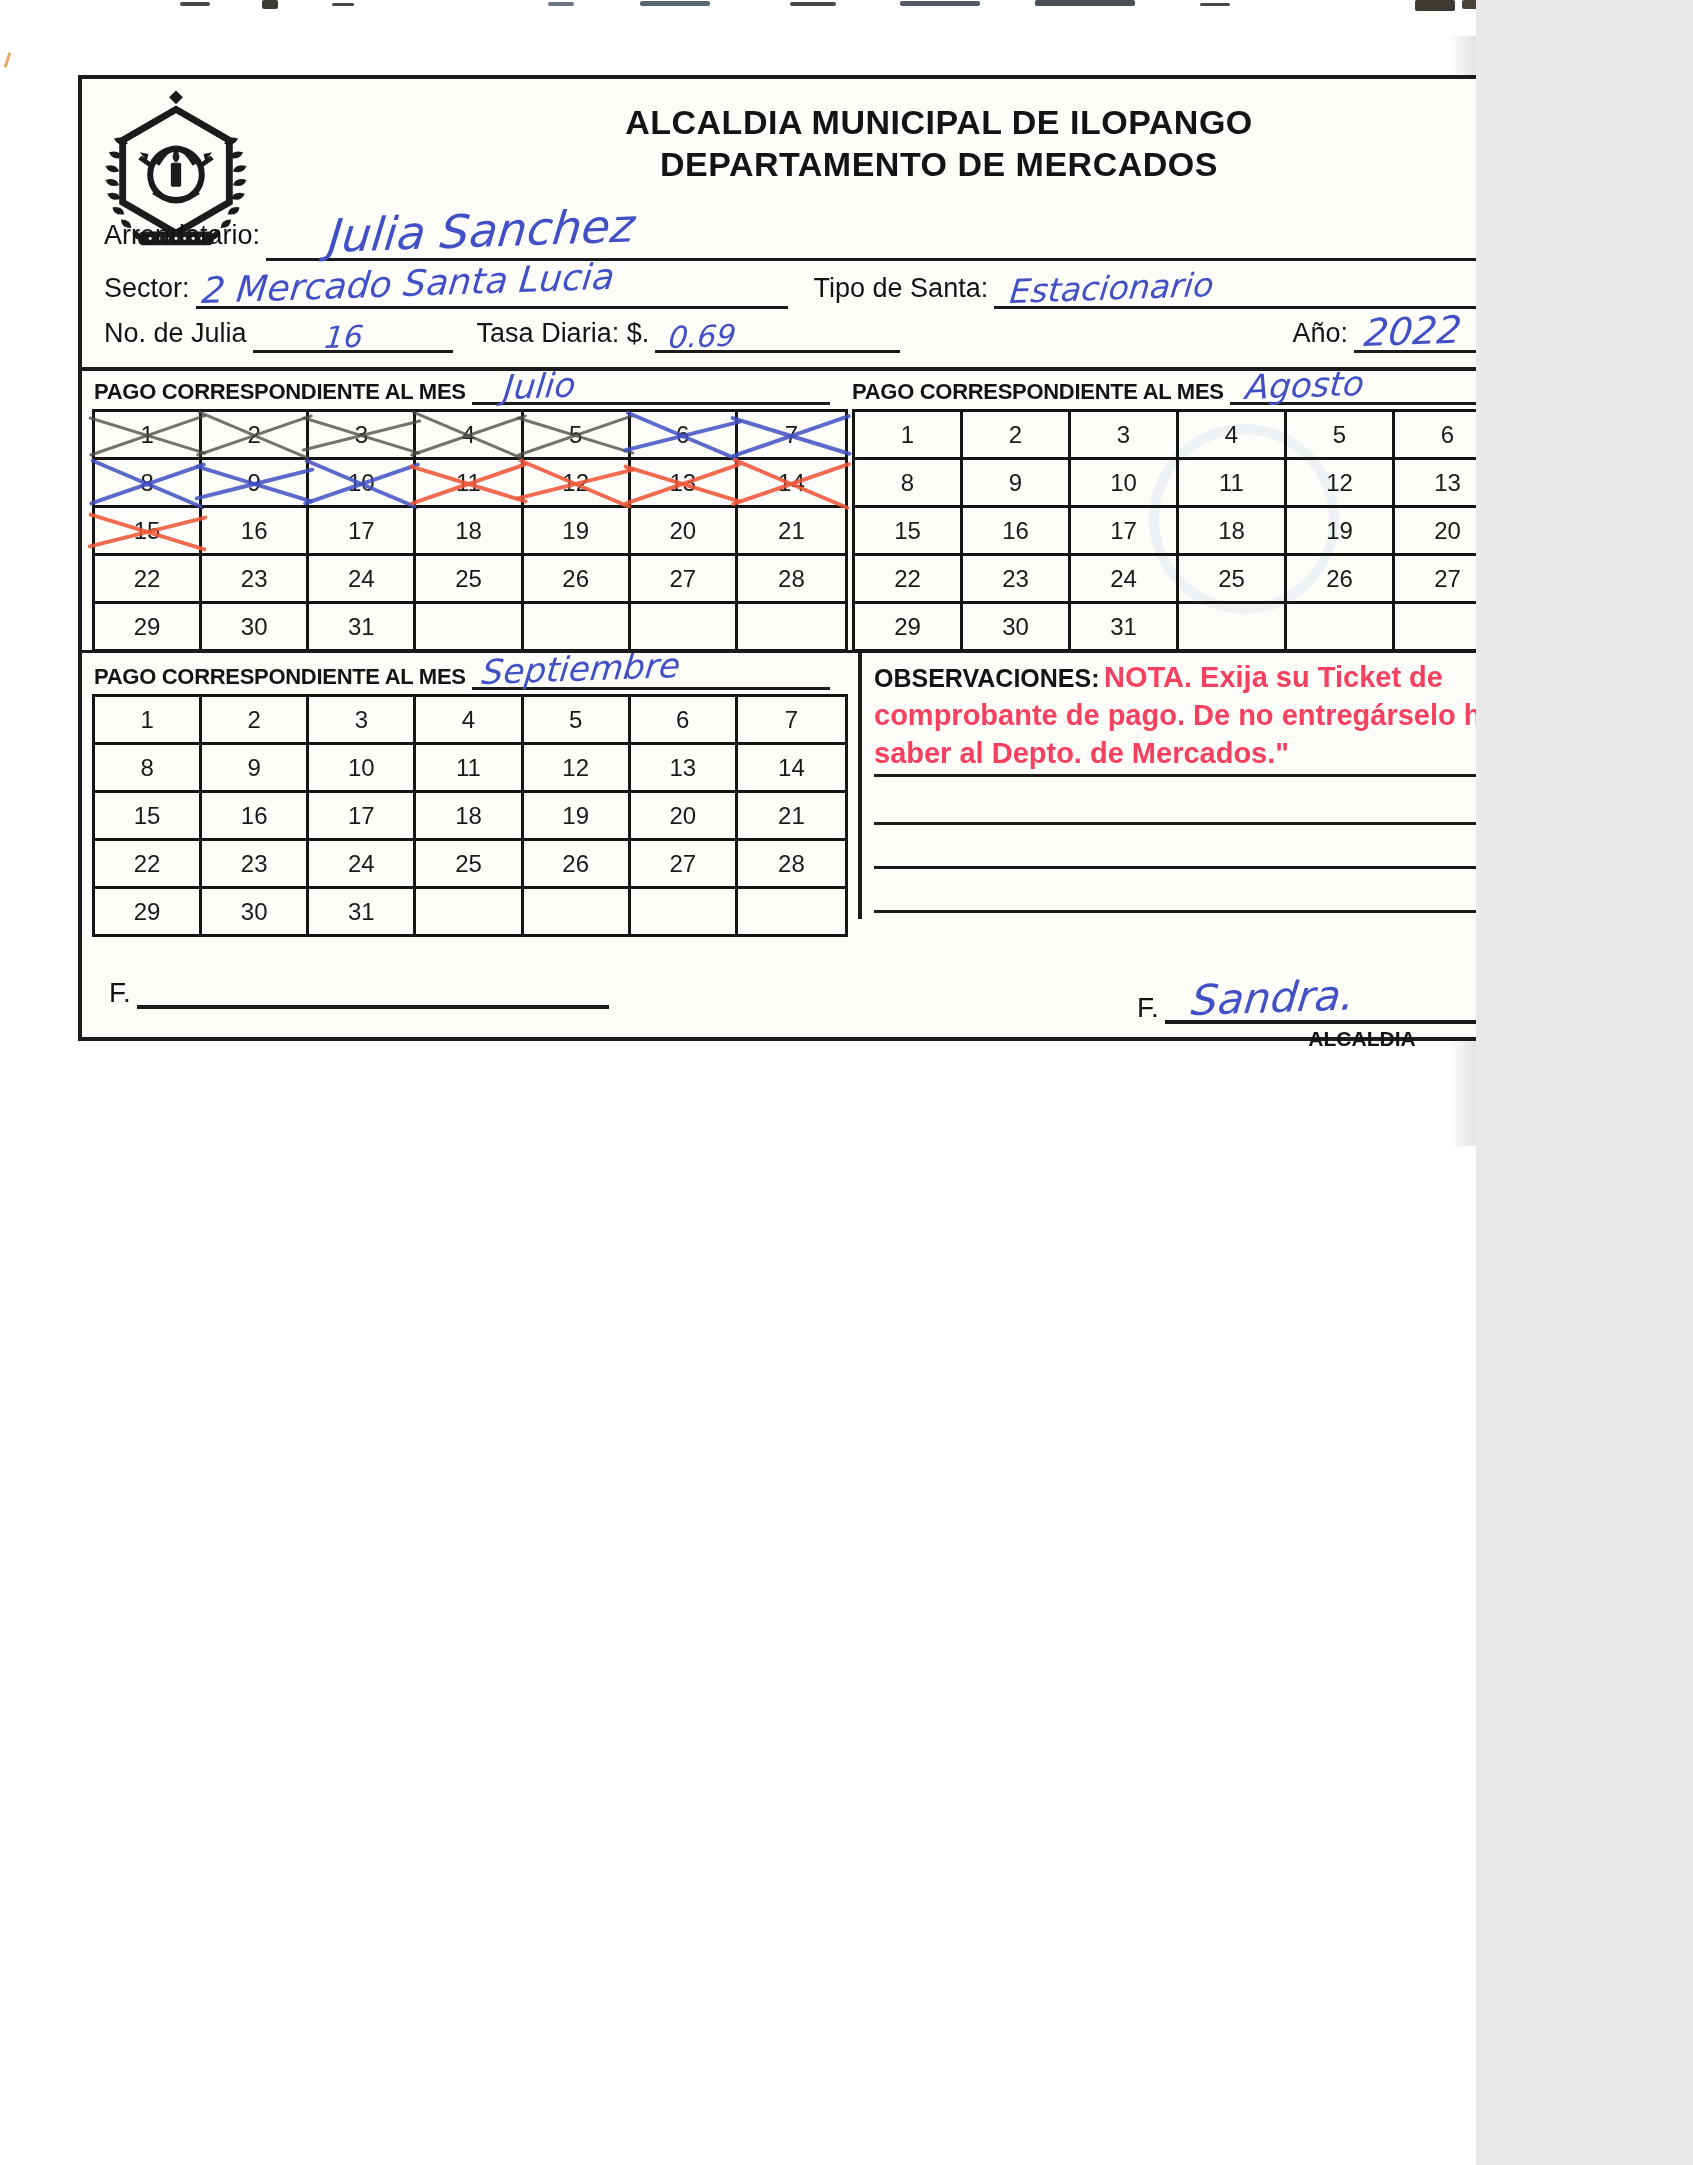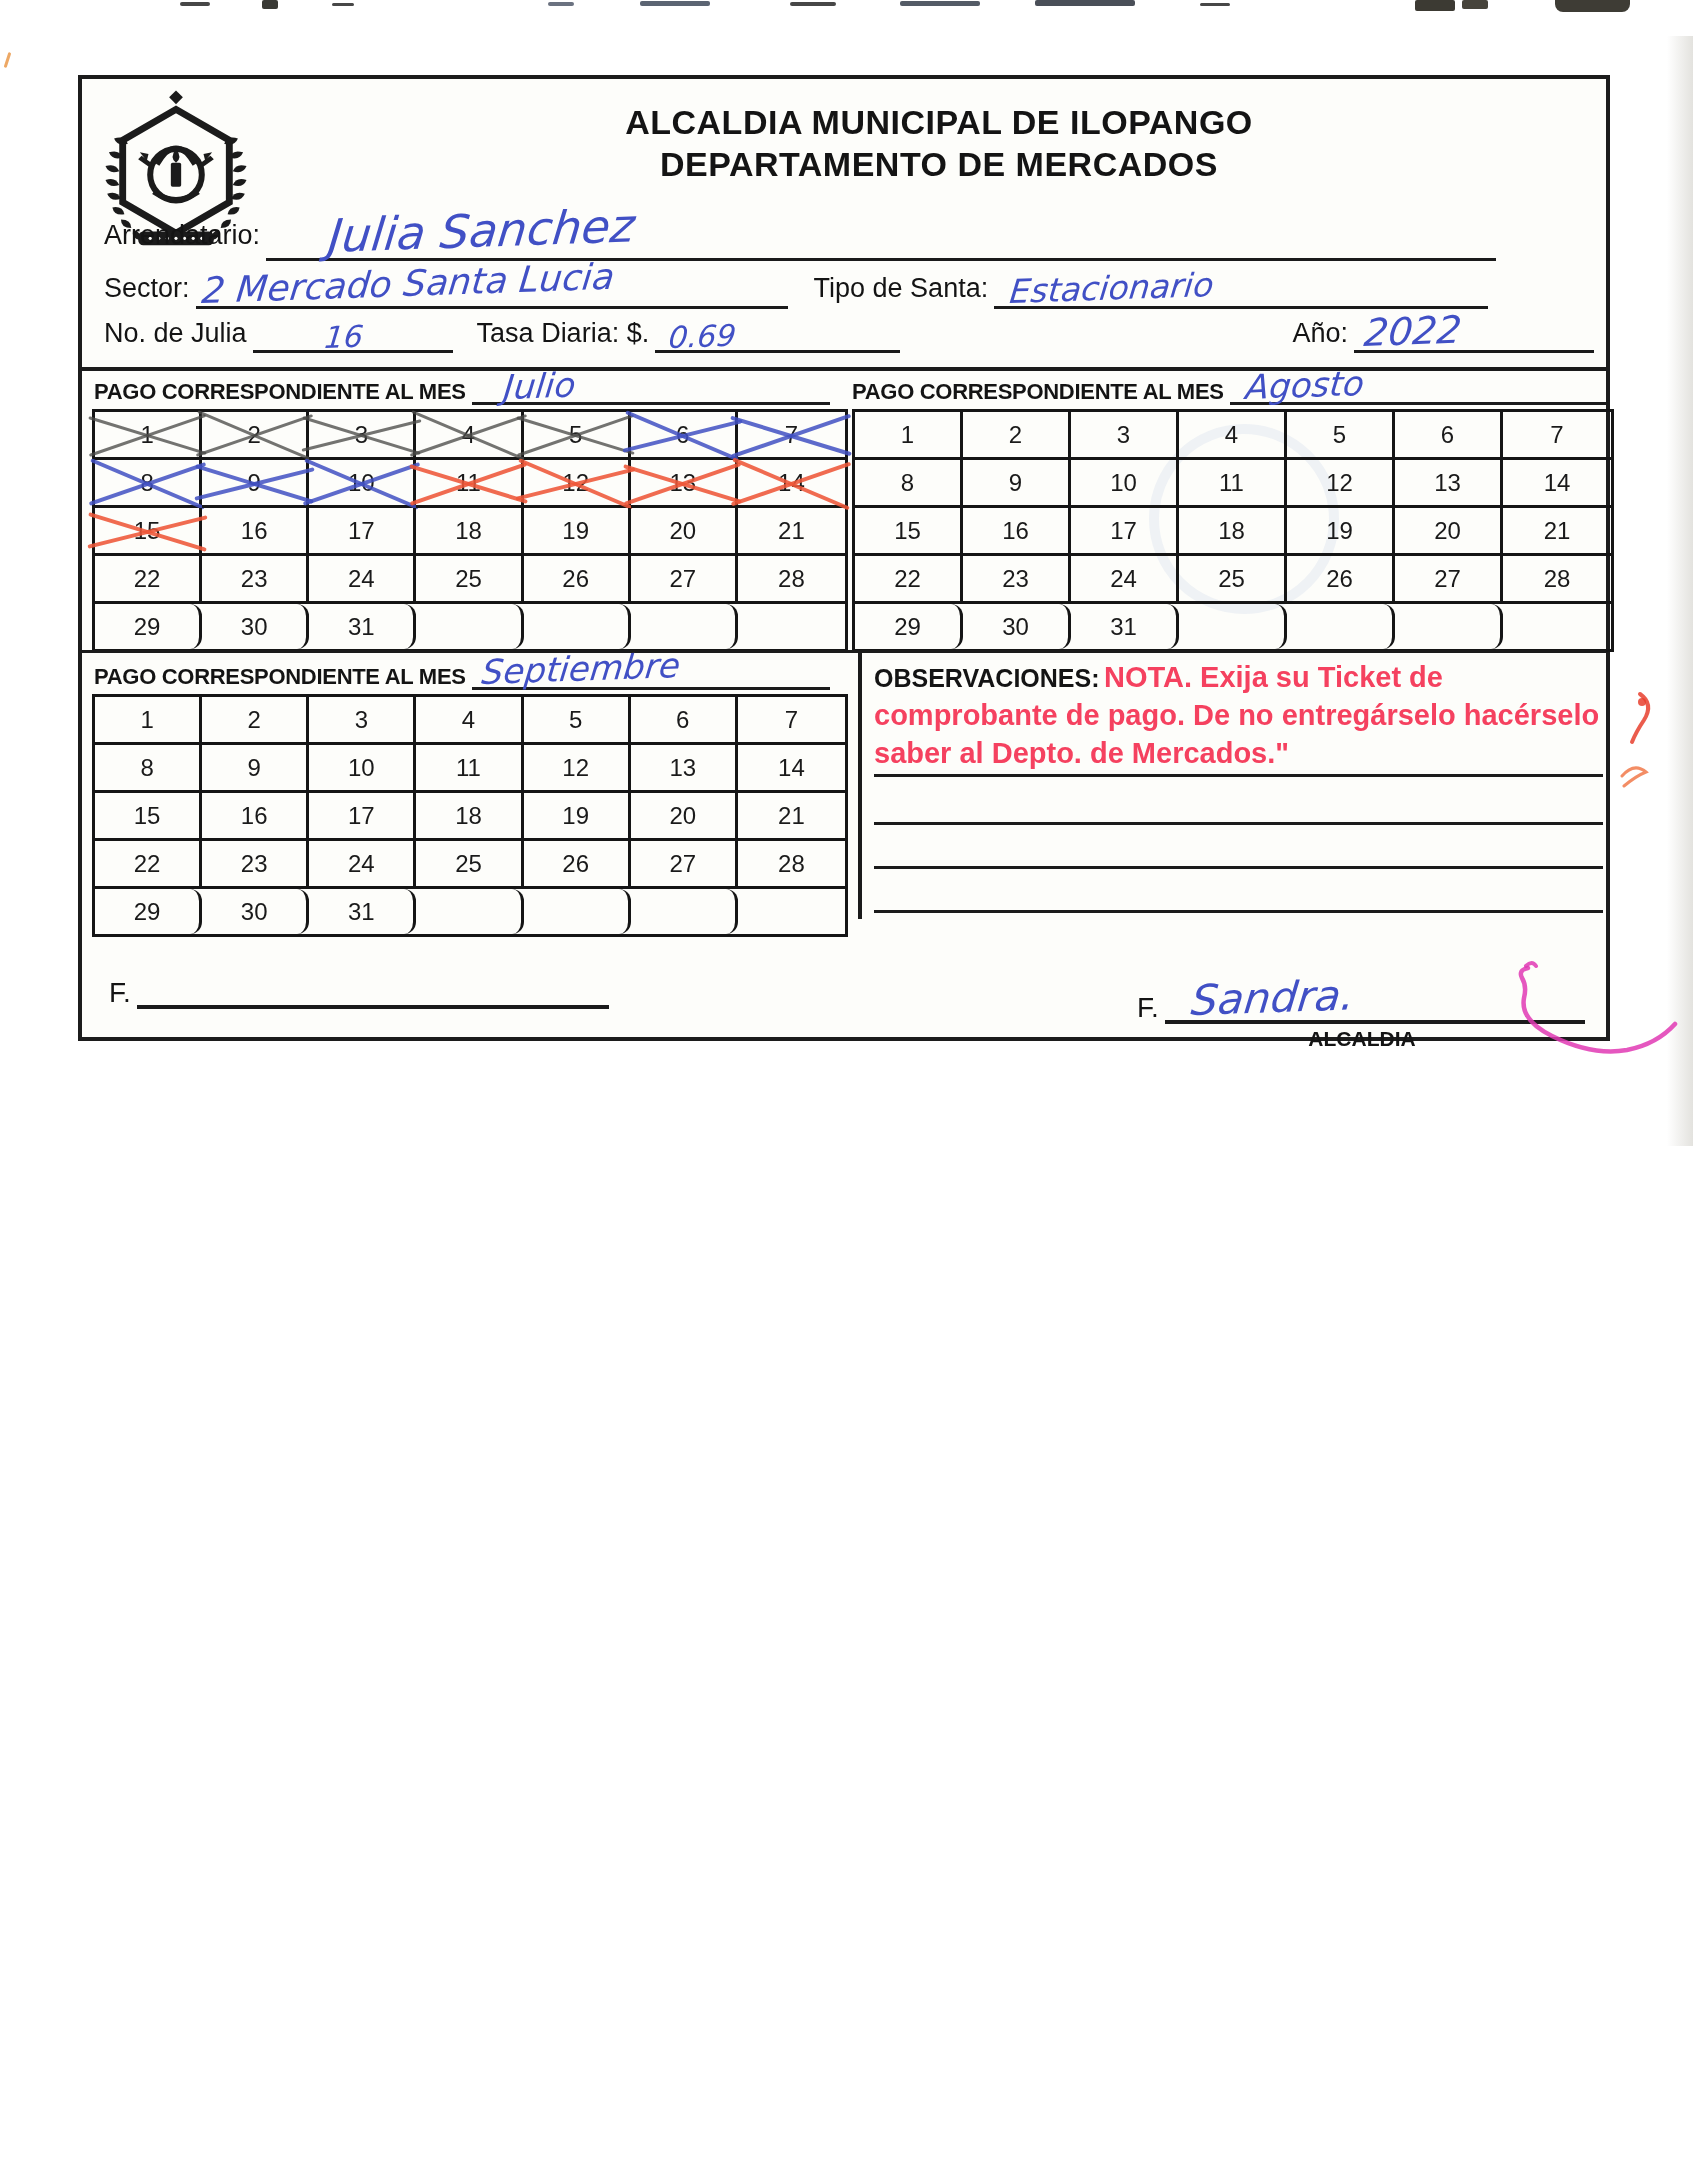--- a/index.html
+++ b/index.html
@@ -1,16 +1,16 @@
 <!DOCTYPE html>
 <html><head>
 <meta charset="utf-8">
 <style>
   html,body{margin:0;padding:0;background:#e9e9e7;}
-  .screen{position:relative;width:1693px;height:2165px;background:#ffffff;overflow:hidden;
+  .screen{position:relative;width:1476px;height:2165px;background:#ffffff;overflow:hidden;
           font-family:"Liberation Sans",sans-serif;color:#161616;}
   
   .smudge{position:absolute;background:#474747;border-radius:2px;}
   .edge-strip{position:absolute;right:0;top:36px;width:26px;height:1110px;
               background:linear-gradient(to right,#ffffff,#e3e2de);}
   .orange-tick{position:absolute;left:6px;top:52px;width:3px;height:16px;background:#e8923f;
                transform:rotate(18deg);border-radius:2px;opacity:.8;}
   
   .card{position:absolute;left:78px;top:75px;width:1532px;height:966px;
         border:4px solid #1c1c1c;background:#fdfdfa;box-sizing:border-box;}
@@ -29,21 +29,21 @@
   .hr{position:absolute;left:0;right:0;height:0;border-top:4px solid #1b1b1b;}
   
   .mhead{position:absolute;display:flex;align-items:flex-end;height:32px;}
   .mhead .flabel{font-weight:bold;font-size:22px;letter-spacing:-.3px;}
   
   .cal{position:absolute;display:grid;grid-template-columns:repeat(7,1fr);
        border:3px solid #151515;background:transparent;}
   .cal-cell{position:relative;height:45px;border-right:3px solid #151515;border-bottom:3px solid #151515;
             display:flex;align-items:center;justify-content:center;overflow:visible;}
   .cal-cell:nth-child(7n){border-right:none;}
-  .cal-cell:nth-child(n+29){border-bottom:none;border-radius:12px;}
+  .cal-cell:nth-child(n+29){border-bottom:none;}
   .day-num{font-size:24px;color:#1a1a1a;}
   .xs{position:absolute;left:-9%;width:118%;height:4px;top:48%;border-radius:3px;pointer-events:none;}
   .xs.a{transform:rotate(17deg);} .xs.b{transform:rotate(-19deg);}
   .cal-cell:nth-child(even) .xs.a{transform:rotate(23deg);}
   .cal-cell:nth-child(3n) .xs.b{transform:rotate(-14deg);}
   .xs.pencil{background:#4b4b49;opacity:.78;height:3px;}
   .xs.blue{background:#4150c2;opacity:.85;}
   .xs.red{background:#ee5638;opacity:.88;}
   .stamp-ghost{position:absolute;left:1067px;top:345px;width:170px;height:170px;border-radius:50%;
                border:10px solid #9fb4dd;opacity:.14;}

